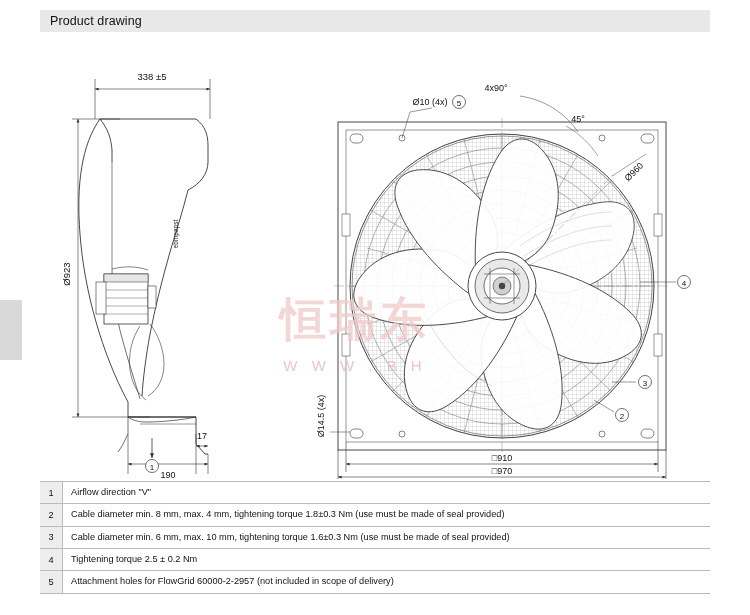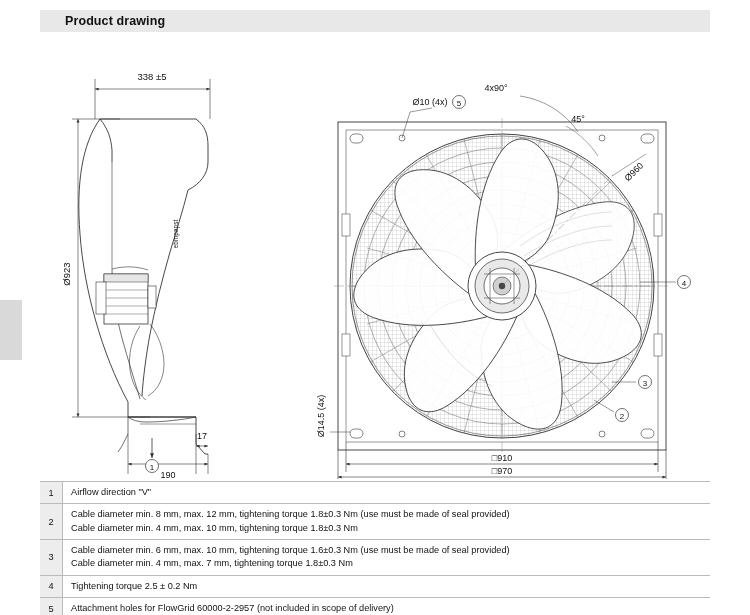--- a/index.html
+++ b/index.html
@@ -13,22 +13,22 @@
   }
   .page{position:relative;width:750px;height:615px;}
 
   
   .header{
     position:absolute;left:40px;top:10px;width:670px;height:22px;
     background:#e8e8e8;
     display:flex;align-items:center;
   }
   .header .title{
-    font-size:12.5px;font-weight:bold;color:#111;
-    padding-left:10px;letter-spacing:0.1px;margin-left:15px;
+    font-size:12.5px;font-weight:normal;color:#111;
+    padding-left:10px;letter-spacing:0.1px;
   }
 
   
   .drawing{
     position:absolute;left:0;top:34px;width:750px;height:445px;
   }
   svg.dr{position:absolute;left:0;top:0;}
 
   
   .watermark{
@@ -293,44 +293,46 @@
         <line x1="658" y1="408" x2="658" y2="438"></line>
         <line x1="338" y1="416" x2="338" y2="448"></line>
         <line x1="666" y1="416" x2="666" y2="448"></line>
         <line x1="346" y1="430" x2="658" y2="430" marker-start="url(#arrs)" marker-end="url(#arr)"></line>
         <text x="502" y="427" font-size="9" text-anchor="middle" fill="#111" stroke="none">□910</text>
         <line x1="338" y1="443" x2="666" y2="443" marker-start="url(#arrs)" marker-end="url(#arr)"></line>
         <text x="502" y="440" font-size="9" text-anchor="middle" fill="#111" stroke="none">□970</text>
       </g>
     </svg>
 
+    <div class="watermark">
+      <div class="wm-text">恒瑞东</div>
+      <div class="wm-sub">W W W . B H</div>
+    </div>
   </div>
 
   <div class="notes">
 
     <div class="note-row">
       <div class="note-num">1</div>
       <div class="note-txt">
         <div>Airflow direction "V"</div>
       </div>
     </div>
 
     <div class="note-row">
       <div class="note-num">2</div>
       <div class="note-txt">
-        <div>Cable diameter min. 8 mm, max. 12 mm, tightening torque 1.8±0.3 Nm (use must be made of seal provided)</div>
-        <div>Cable diameter min. 4 mm, max. 10 mm, tightening torque 1.8±0.3 Nm</div>
+        <div>Cable diameter min. 8 mm, max. 4 mm, tightening torque 1.8±0.3 Nm (use must be made of seal provided)</div>
       </div>
     </div>
 
     <div class="note-row">
       <div class="note-num">3</div>
       <div class="note-txt">
         <div>Cable diameter min. 6 mm, max. 10 mm, tightening torque 1.6±0.3 Nm (use must be made of seal provided)</div>
-        <div>Cable diameter min. 4 mm, max. 7 mm, tightening torque 1.8±0.3 Nm</div>
       </div>
     </div>
 
     <div class="note-row">
       <div class="note-num">4</div>
       <div class="note-txt">
         <div>Tightening torque 2.5 ± 0.2 Nm</div>
       </div>
     </div>
 

